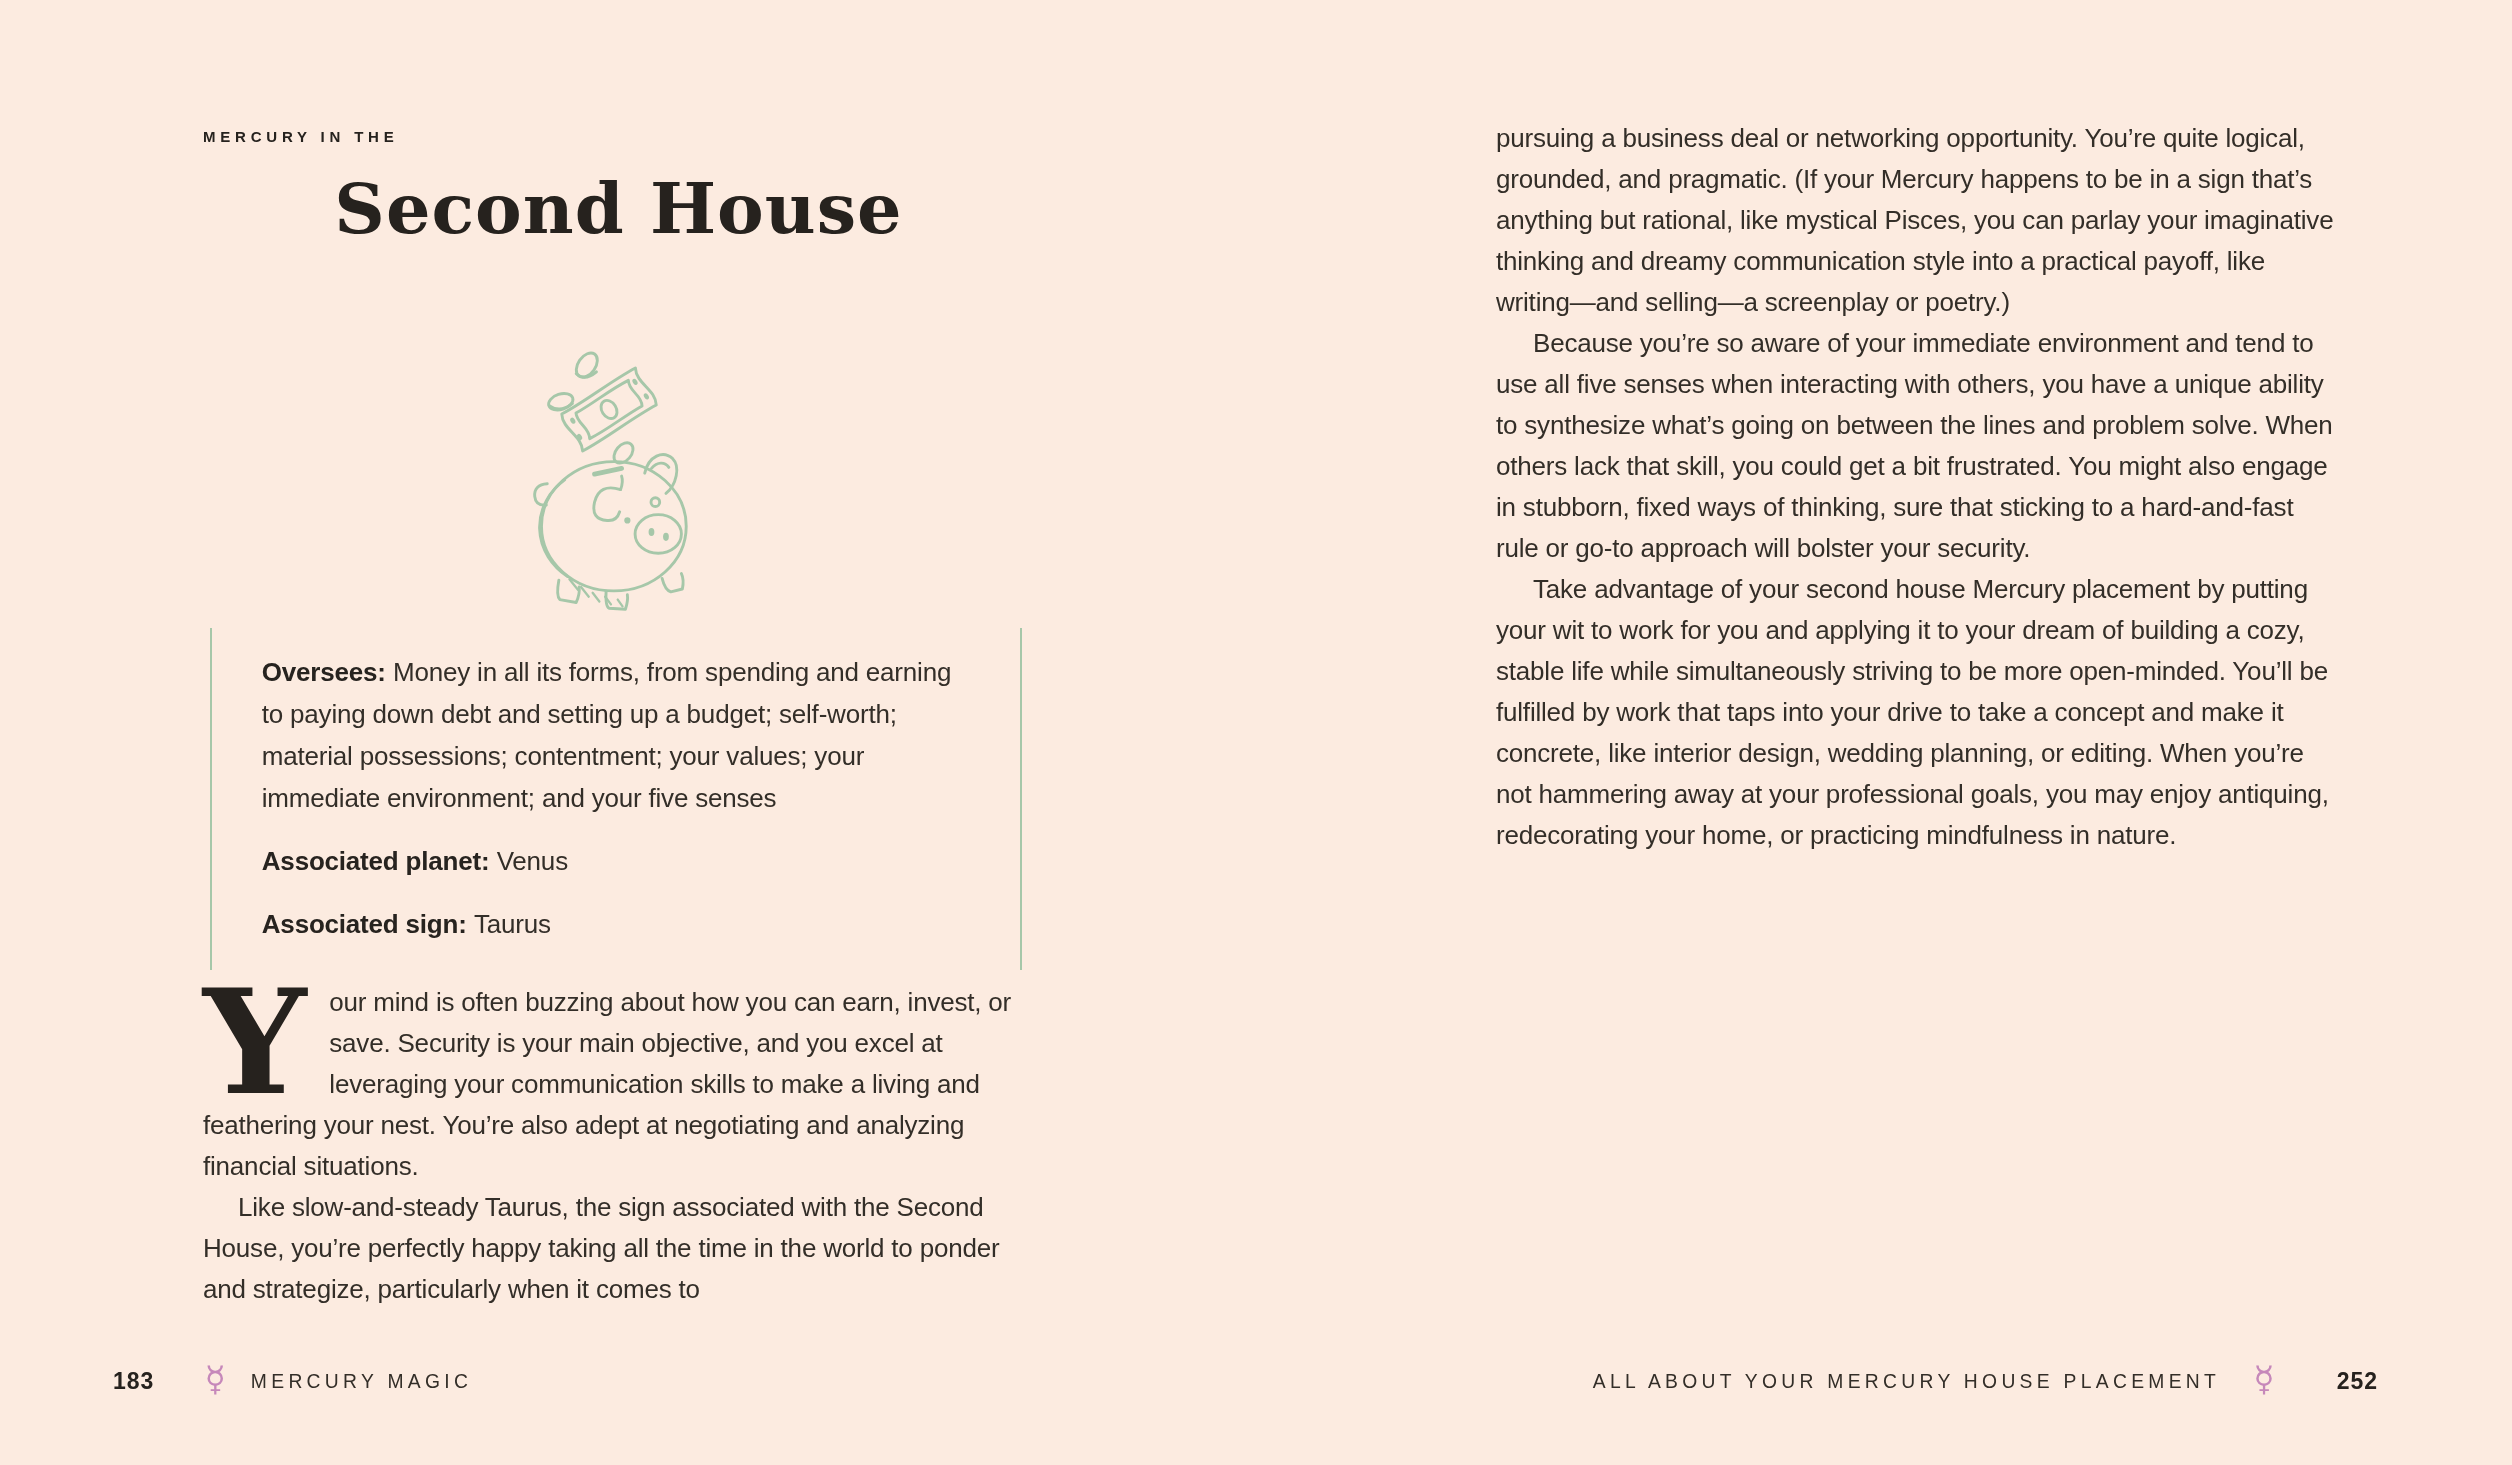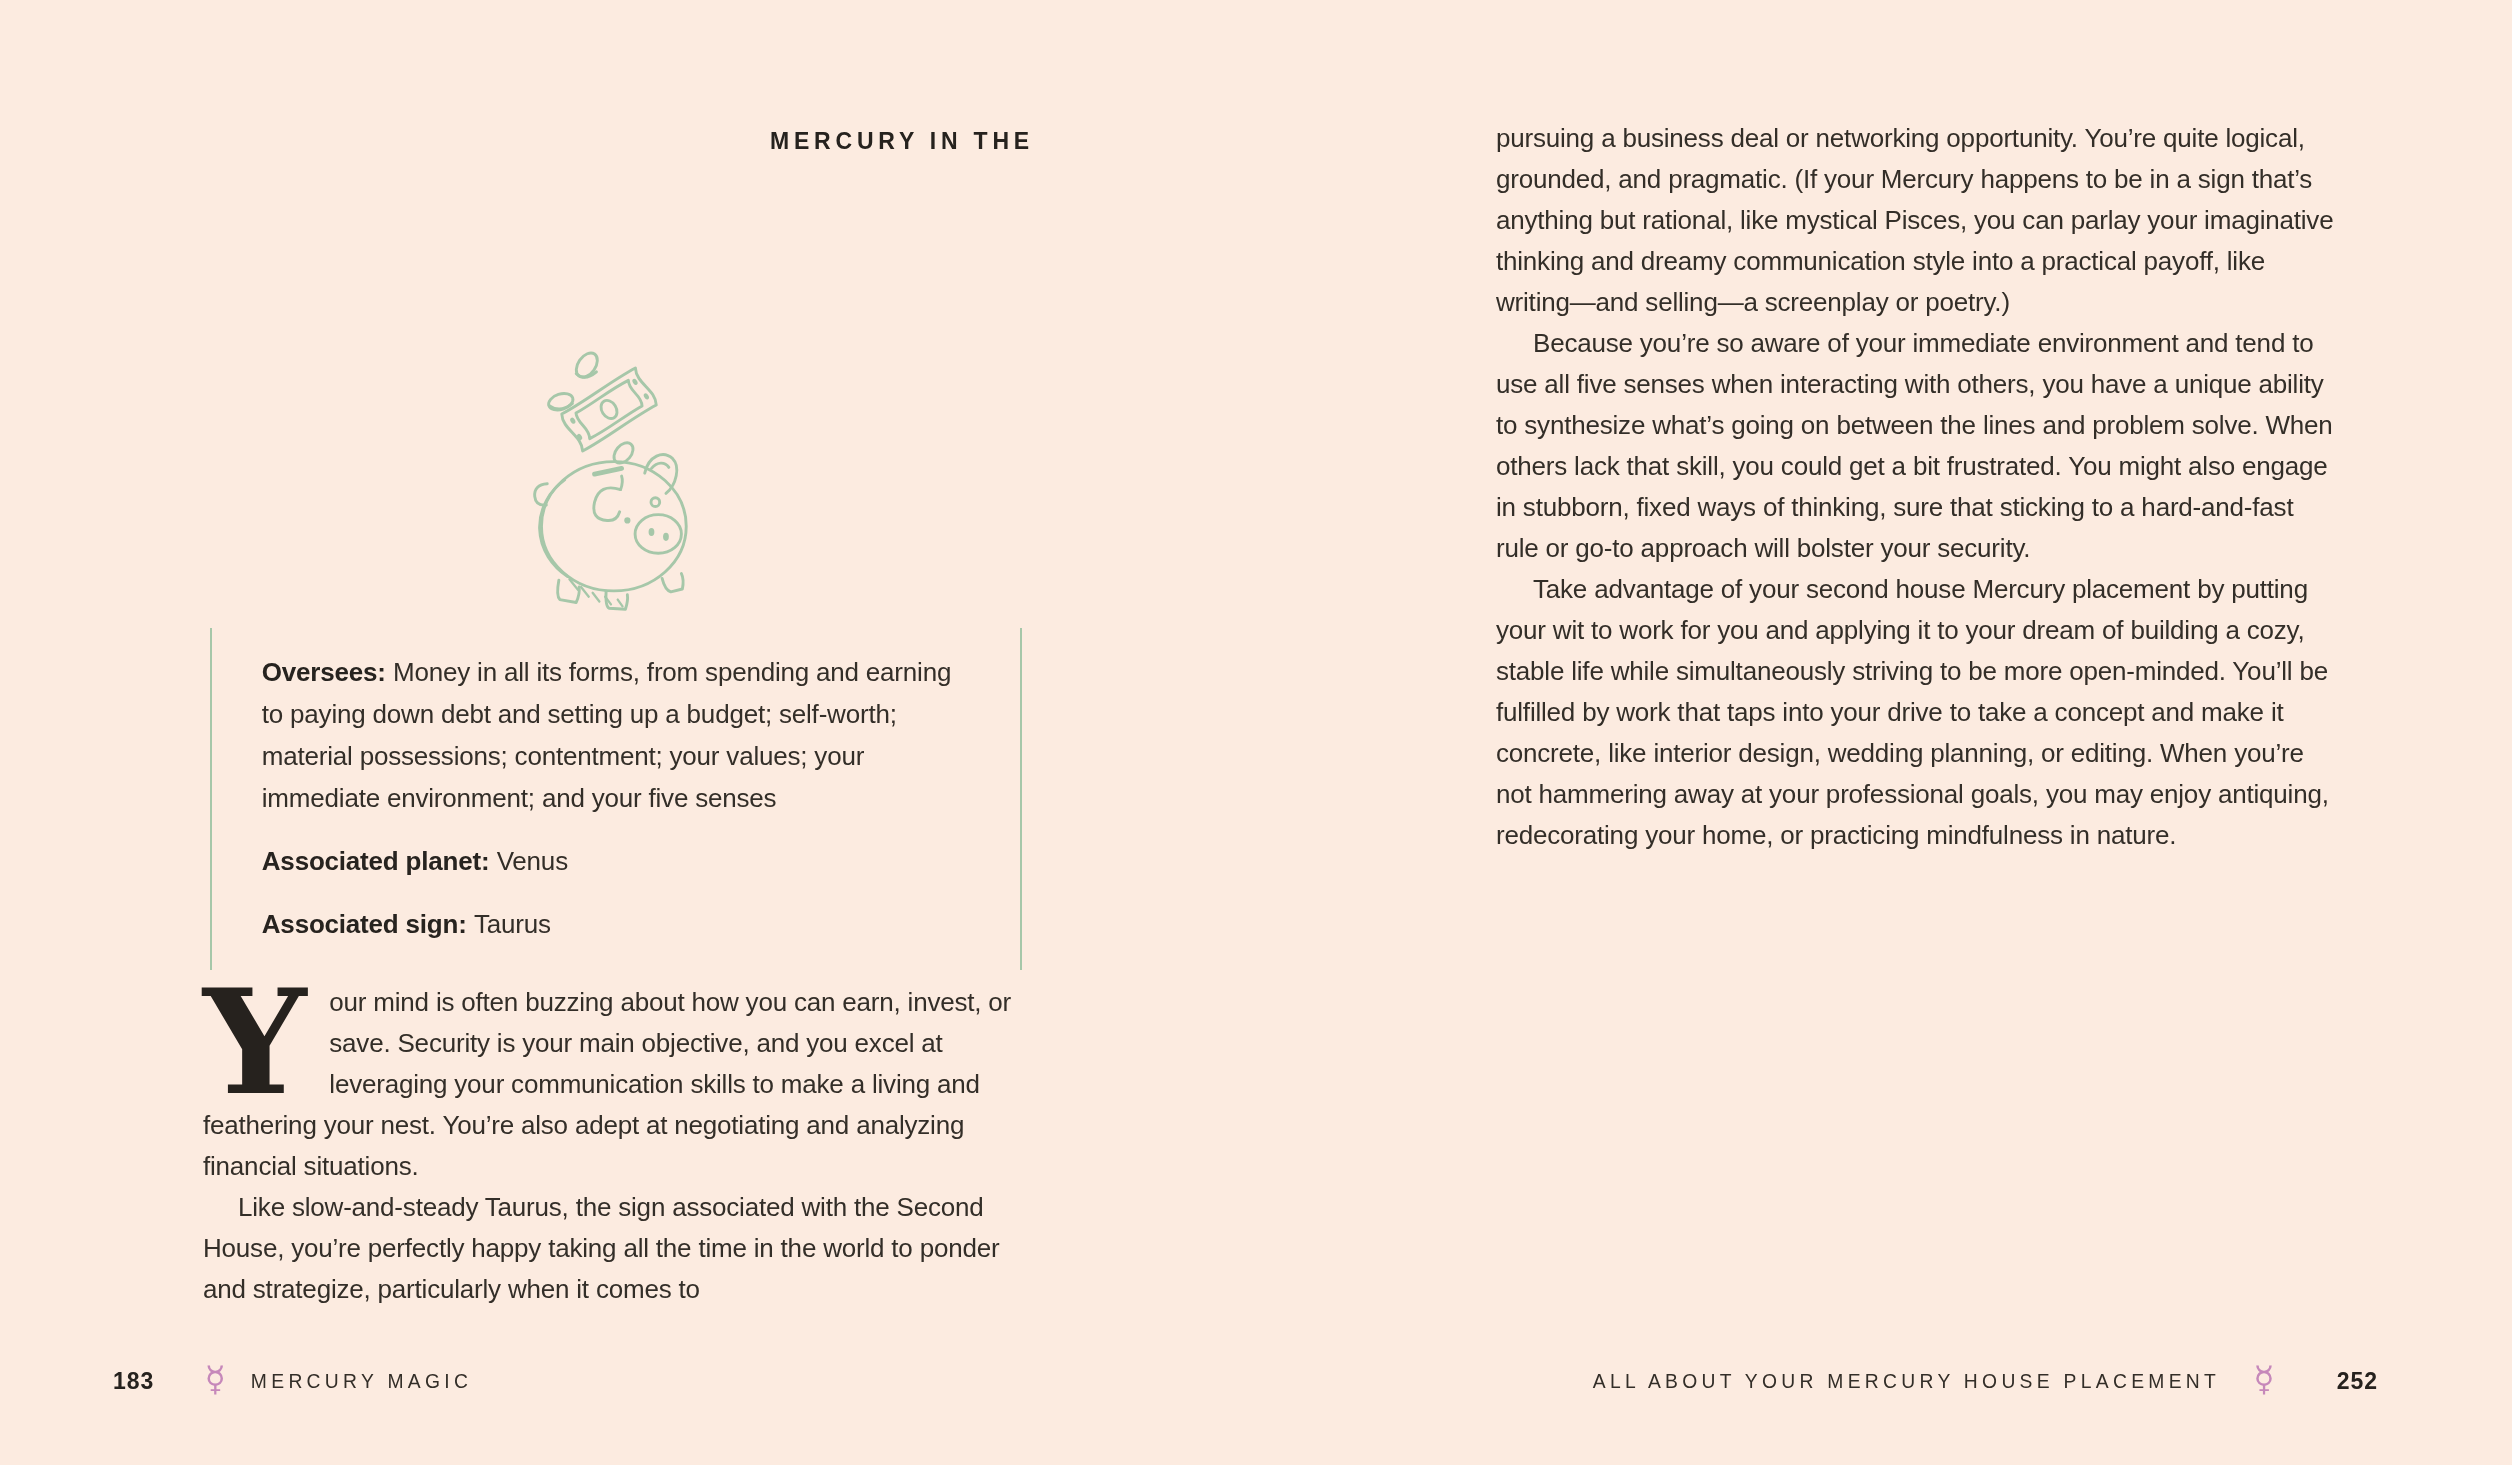--- a/index.html
+++ b/index.html
@@ -10,22 +10,22 @@
     font-family:"Liberation Sans",sans-serif;
     color:#2e2a25;
     overflow:hidden;
   }
   .spread{position:absolute;inset:0;}
 
   
   .left-page{position:absolute;left:203px;top:0;width:831px;}
   .eyebrow{
     position:absolute;left:0;top:128px;width:831px;
-    text-align:right;
-    font-size:23px;font-weight:700;letter-spacing:4.8px;
+    text-align:left;
+    font-size:15px;font-weight:700;letter-spacing:4.8px;
     color:#26221e;
   }
   .chapter-title{
     position:absolute;left:0;top:162px;width:831px;
     text-align:center;
     font-family:"DejaVu Serif","Liberation Serif",serif;
     font-weight:700;
     font-size:70px;line-height:94px;
     letter-spacing:1px;
     color:#26221e;
@@ -100,20 +100,21 @@
 </head>
 <body>
 
 <div class="spread">
 
   <div class="left-page">
 
     <div class="eyebrow">MERCURY IN THE</div>
 
     <div class="chapter-title">
+      <div>Second House</div>
     </div>
 
     <svg class="illustration" viewBox="0 0 200 290" aria-hidden="true">
 
       <ellipse class="sketch" cx="62" cy="28" rx="14" ry="9" transform="rotate(-55 62 28)"></ellipse>
       <path class="sketch" d="M51,37 q9,8 21,-2"></path>
 
       <ellipse class="sketch" cx="35" cy="66" rx="13" ry="8" transform="rotate(-18 35 66)"></ellipse>
       <path class="sketch" d="M23,70 q11,8 24,-2"></path>
 

